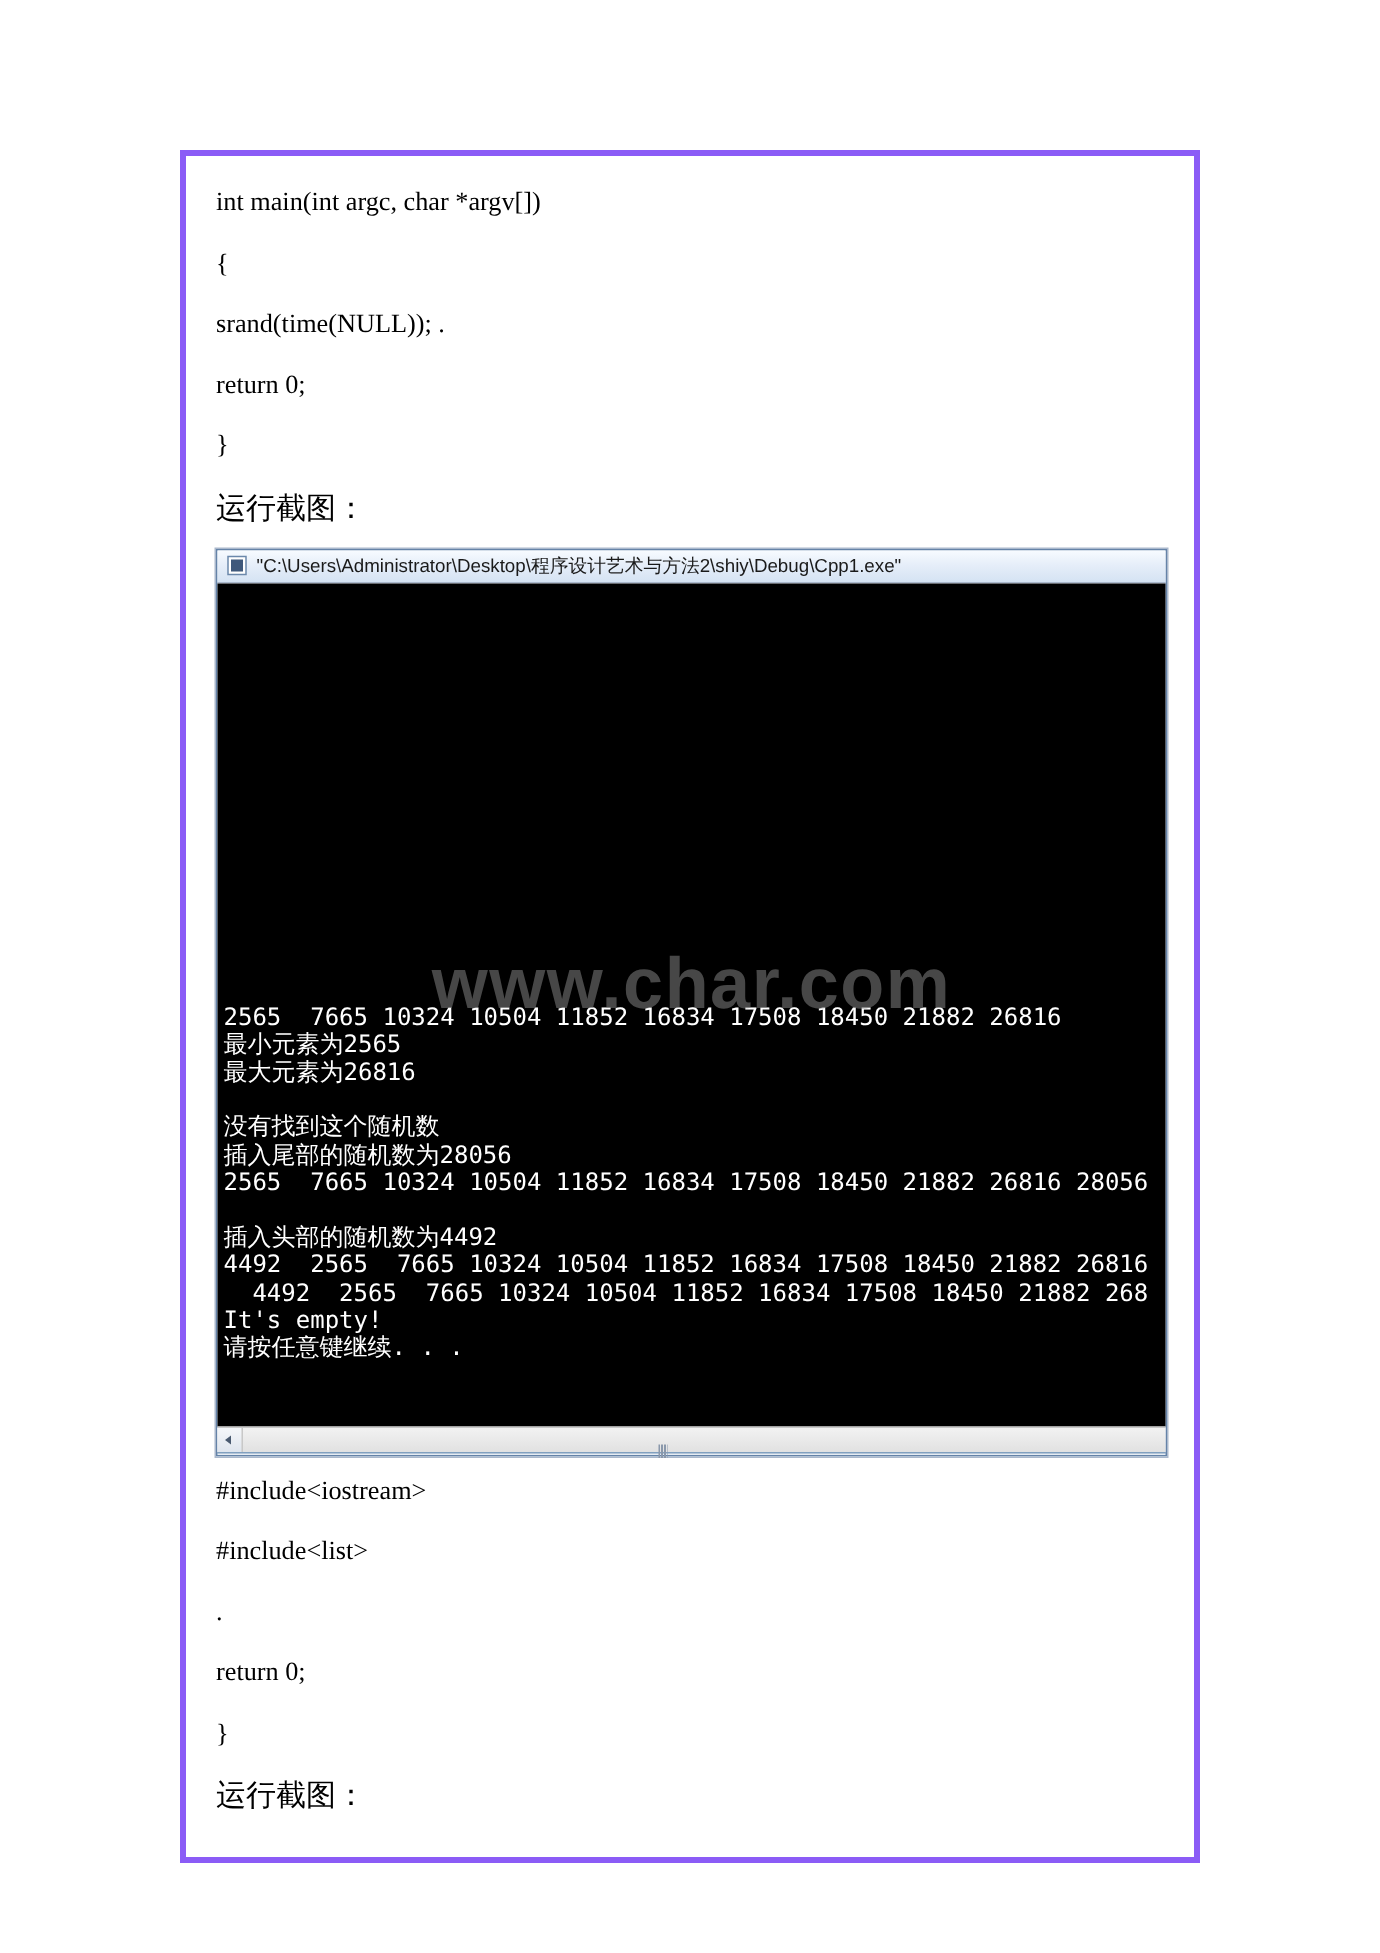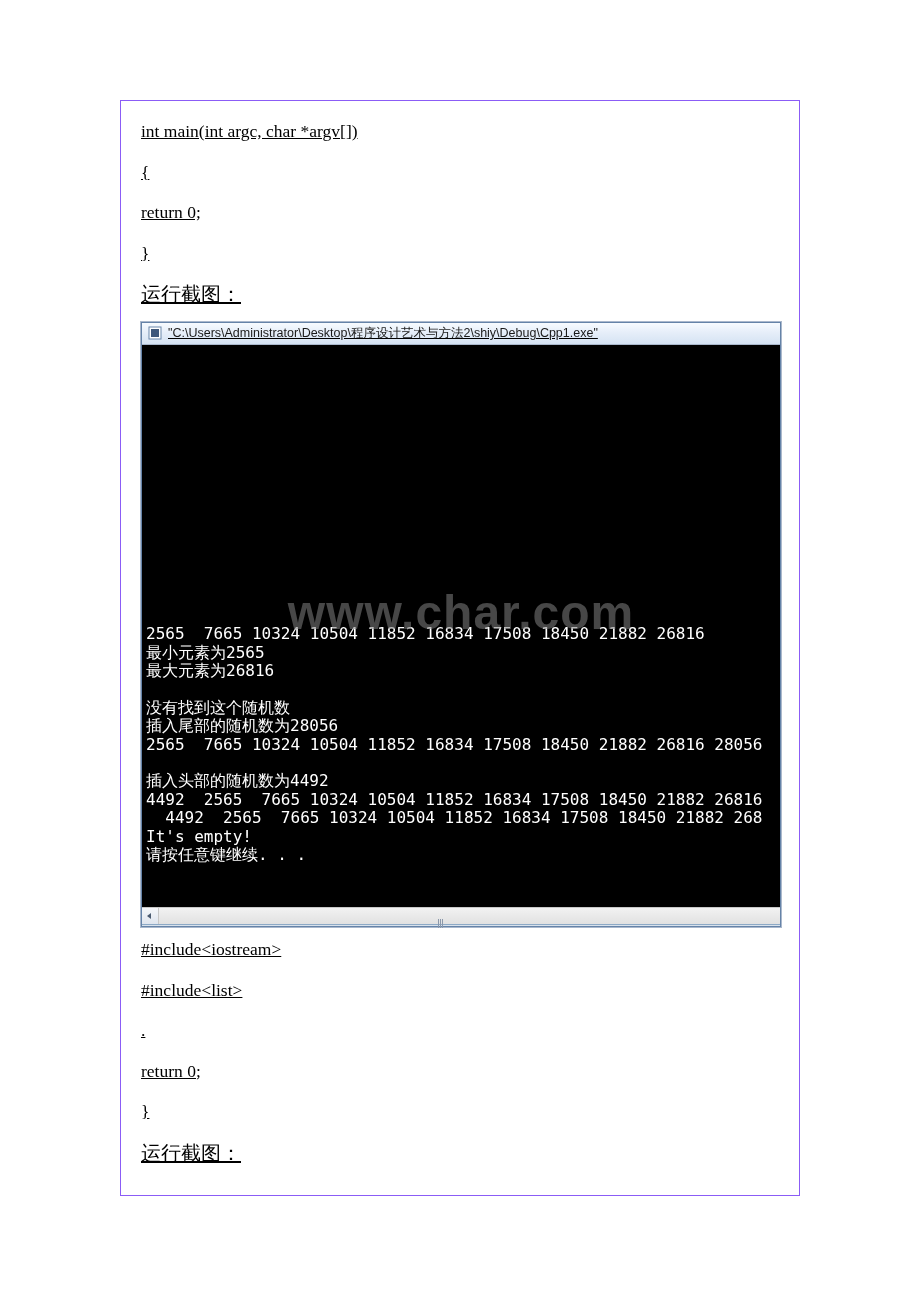--- a/index.html
+++ b/index.html
@@ -10,24 +10,23 @@
     color: #000;
   }
   .page {
     width: 920px;
     min-height: 1302px;
     box-sizing: border-box;
     padding: 100px 120px 60px 120px;
     position: relative;
   }
   .content-frame {
-    border: 1px solid #8b5cf6;
+    border: 4px solid #8b5cf6;
     padding: 8px 20px 14px 20px;
     box-sizing: border-box;
-    text-decoration: underline;
   }
   .code-line {
     font-family: "Times New Roman", "SimSun", serif;
     font-size: 17.5px;
     line-height: 1.4;
     margin: 10px 0 16px 0;
   }
   .label-line {
     font-family: "SimSun", "Times New Roman", serif;
     font-size: 20px;
@@ -125,20 +124,21 @@
   }
 </style>
 </head>
 <body>
 
 <div class="page">
   <div class="content-frame">
 
     <div class="code-line">int main(int argc, char *argv[])</div>
     <div class="code-line">{</div>
+    <div class="code-line">srand(time(NULL)); .</div>
     <div class="code-line"> return 0;</div>
     <div class="code-line">}</div>
 
     <div class="label-line">运行截图：</div>
 
     <div class="console-window">
       <div class="titlebar">
         <span class="app-icon">
           <svg width="14" height="14" viewBox="0 0 14 14">
             <rect x="1" y="1" width="12" height="12" fill="#ffffff" stroke="#6b88ab" stroke-width="1"></rect>

